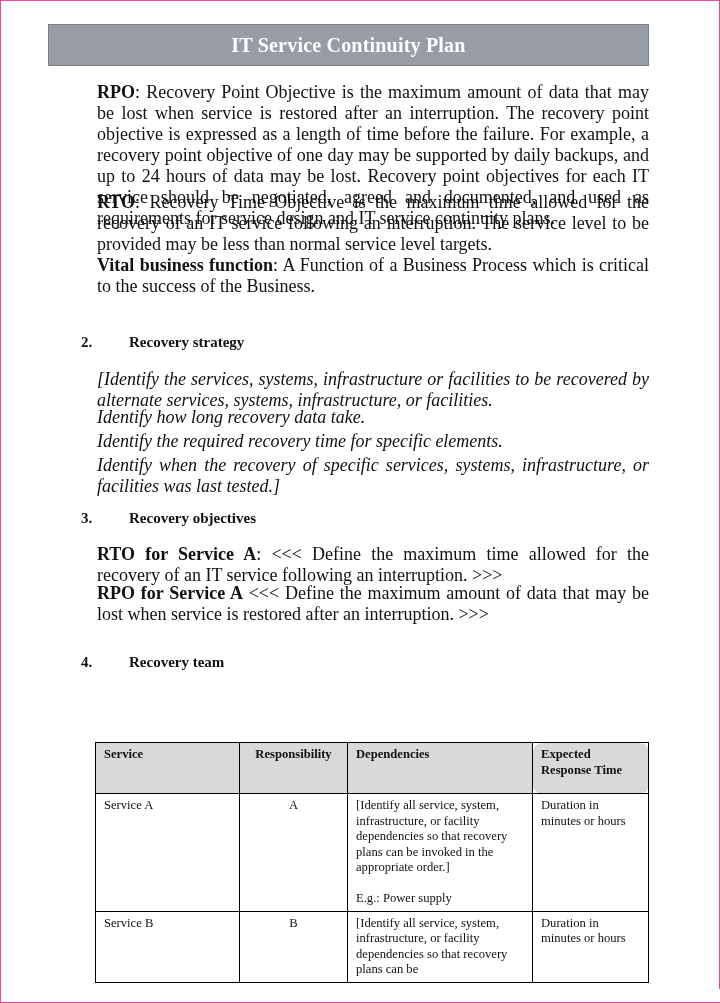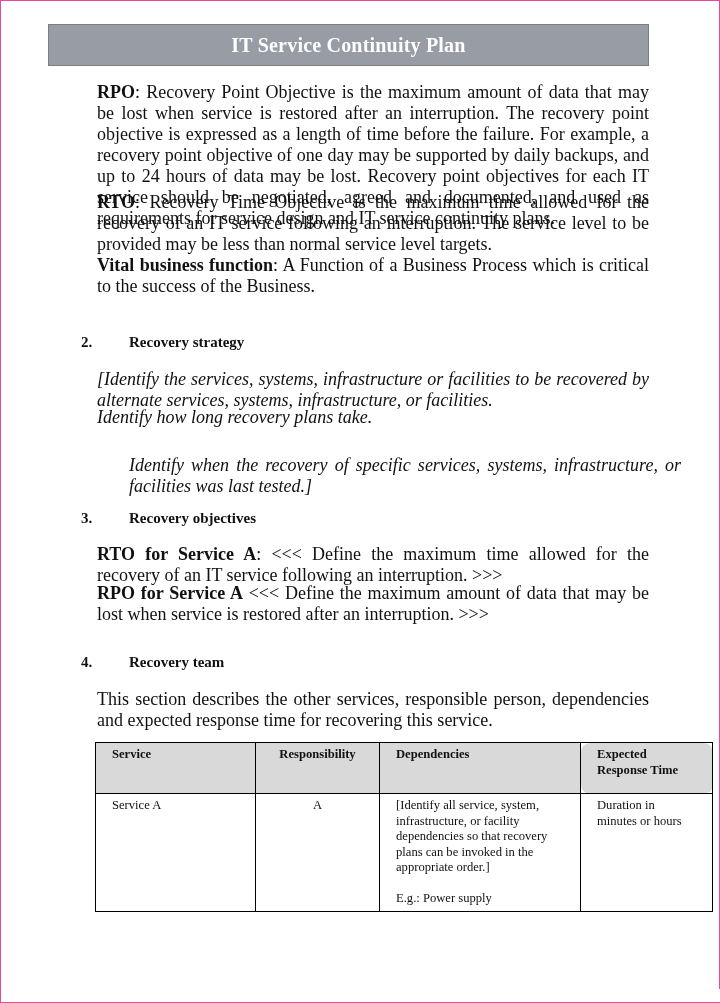--- a/index.html
+++ b/index.html
@@ -15,21 +15,21 @@
   .para { position:absolute; left:96px; width:552px; font-family:"Liberation Serif", serif;
           font-size:18px; line-height:21px; text-align:justify; }
   .para b { font-weight:bold; }
   .italic { font-style:italic; }
   .heading { position:absolute; left:48px; font-family:"Liberation Serif", serif;
              font-weight:bold; font-size:15px;margin-left:32px; }
   .heading .num { display:inline-block; width:48px; }
   table.team { position:absolute; left:94px; top:741px; border-collapse:collapse;
                font-family:"Liberation Serif", serif; font-size:12.6px; line-height:15.5px; }
   table.team td, table.team th { border:1px solid #000; vertical-align:top;
-               padding:4px 16px; text-align:left; }
+               padding:4px 8px; text-align:left; }
   table.team th { background:#d9d9d9; font-weight:bold; height:42px; }
   table.team td.center, table.team th.center { text-align:center; }
   .gap { display:block; height:15.5px; }
   .clip { position:absolute; left:0; top:988px; width:720px; height:13px; background:#fff; }
 </style>
 </head>
 <body>
 
 <div class="page">
 
@@ -40,49 +40,55 @@
   <div class="para" style="top:81px;"><b>RPO</b><span>:</span><span> Recovery Point Objective is the maximum amount of data that may be lost when service is restored after an interruption. The recovery point objective is expressed as a length of time before the failure. For example, a recovery point objective of one day may be supported by daily backups, and up to 24 hours of data may be lost. Recovery point objectives for each IT service should be negotiated, agreed and documented, and used as requirements for service design and IT service continuity plans.</span></div>
 
   <div class="para" style="top:191px;"><b>RTO</b><span>:</span><span> Recovery Time Objective is the maximum time allowed for the recovery of an IT service following an interruption. The service level to be provided may be less than normal service level targets.</span></div>
 
   <div class="para" style="top:254px;"><b>Vital business function</b><span>:</span><span> A Function of a Business Process which is critical to the success of the Business.</span></div>
 
   <div class="heading" style="top:333px;">
     <span class="num">2.</span><span>Recovery strategy</span>
   </div>
   <div class="para italic" style="top:368px;">[Identify the services, systems, infrastructure or facilities to be recovered by alternate services, systems, infrastructure, or facilities.</div>
-  <div class="para italic" style="top:406px;">Identify how long recovery plans take.</div>
-  <div class="para italic" style="top:454px;margin-left:32px;">Identify when the recovery of specific services, systems, infrastructure, or facilities was last tested.]</div>
+  <div class="para italic" style="top:406px;">Identify how long recovery data take.</div>
+  <div class="para italic" style="top:430px;">Identify the required recovery time for specific elements.</div>
+  <div class="para italic" style="top:454px;">Identify when the recovery of specific services, systems, infrastructure, or facilities was last tested.]</div>
 
   <div class="heading" style="top:509px;">
     <span class="num">3.</span><span>Recovery objectives</span>
   </div>
   <div class="para" style="top:543px;"><b>RTO for Service A</b><span>:</span><span> &lt;&lt;&lt; Define the maximum time allowed for the recovery of an IT service following an interruption. &gt;&gt;&gt;</span></div>
   <div class="para" style="top:582px;"><b>RPO for Service A</b><span></span><span> &lt;&lt;&lt; Define the maximum amount of data that may be lost when service is restored after an interruption.  &gt;&gt;&gt;</span></div>
 
   <div class="heading" style="top:653px;">
     <span class="num">4.</span><span>Recovery team</span>
   </div>
-  <div class="para" style="top:688px;">This section describes the other services, responsible person, dependencies and expected response time for recovering this service.</div>
 
   <table class="team">
     <tbody>
         <tr>
       <th style="width:127px;">Service</th>
       <th style="width:91px;text-align:center;" class="center">Responsibility</th>
       <th style="width:168px;">Dependencies</th>
       <th style="width:99px;border-radius:9px;">Expected Response Time</th>
     </tr>
     <tr>
       <td>Service A</td>
       <td class="center">A</td>
       <td>
         <span>[Identify all service, system, infrastructure, or facility dependencies so that recovery plans can be invoked in the appropriate order.]</span>
         <span class="gap"></span>
         <span>E.g.: Power supply</span>
       </td>
       <td>Duration in minutes or hours</td>
     </tr>
+    <tr>
+      <td>Service B</td>
+      <td class="center">B</td>
+      <td>[Identify all service, system, infrastructure, or facility dependencies so that recovery plans can be</td>
+      <td>Duration in minutes or hours</td>
+    </tr>
   </tbody>
     </table>
 
   <div class="clip"></div>
 </div>
 
 </body></html>

